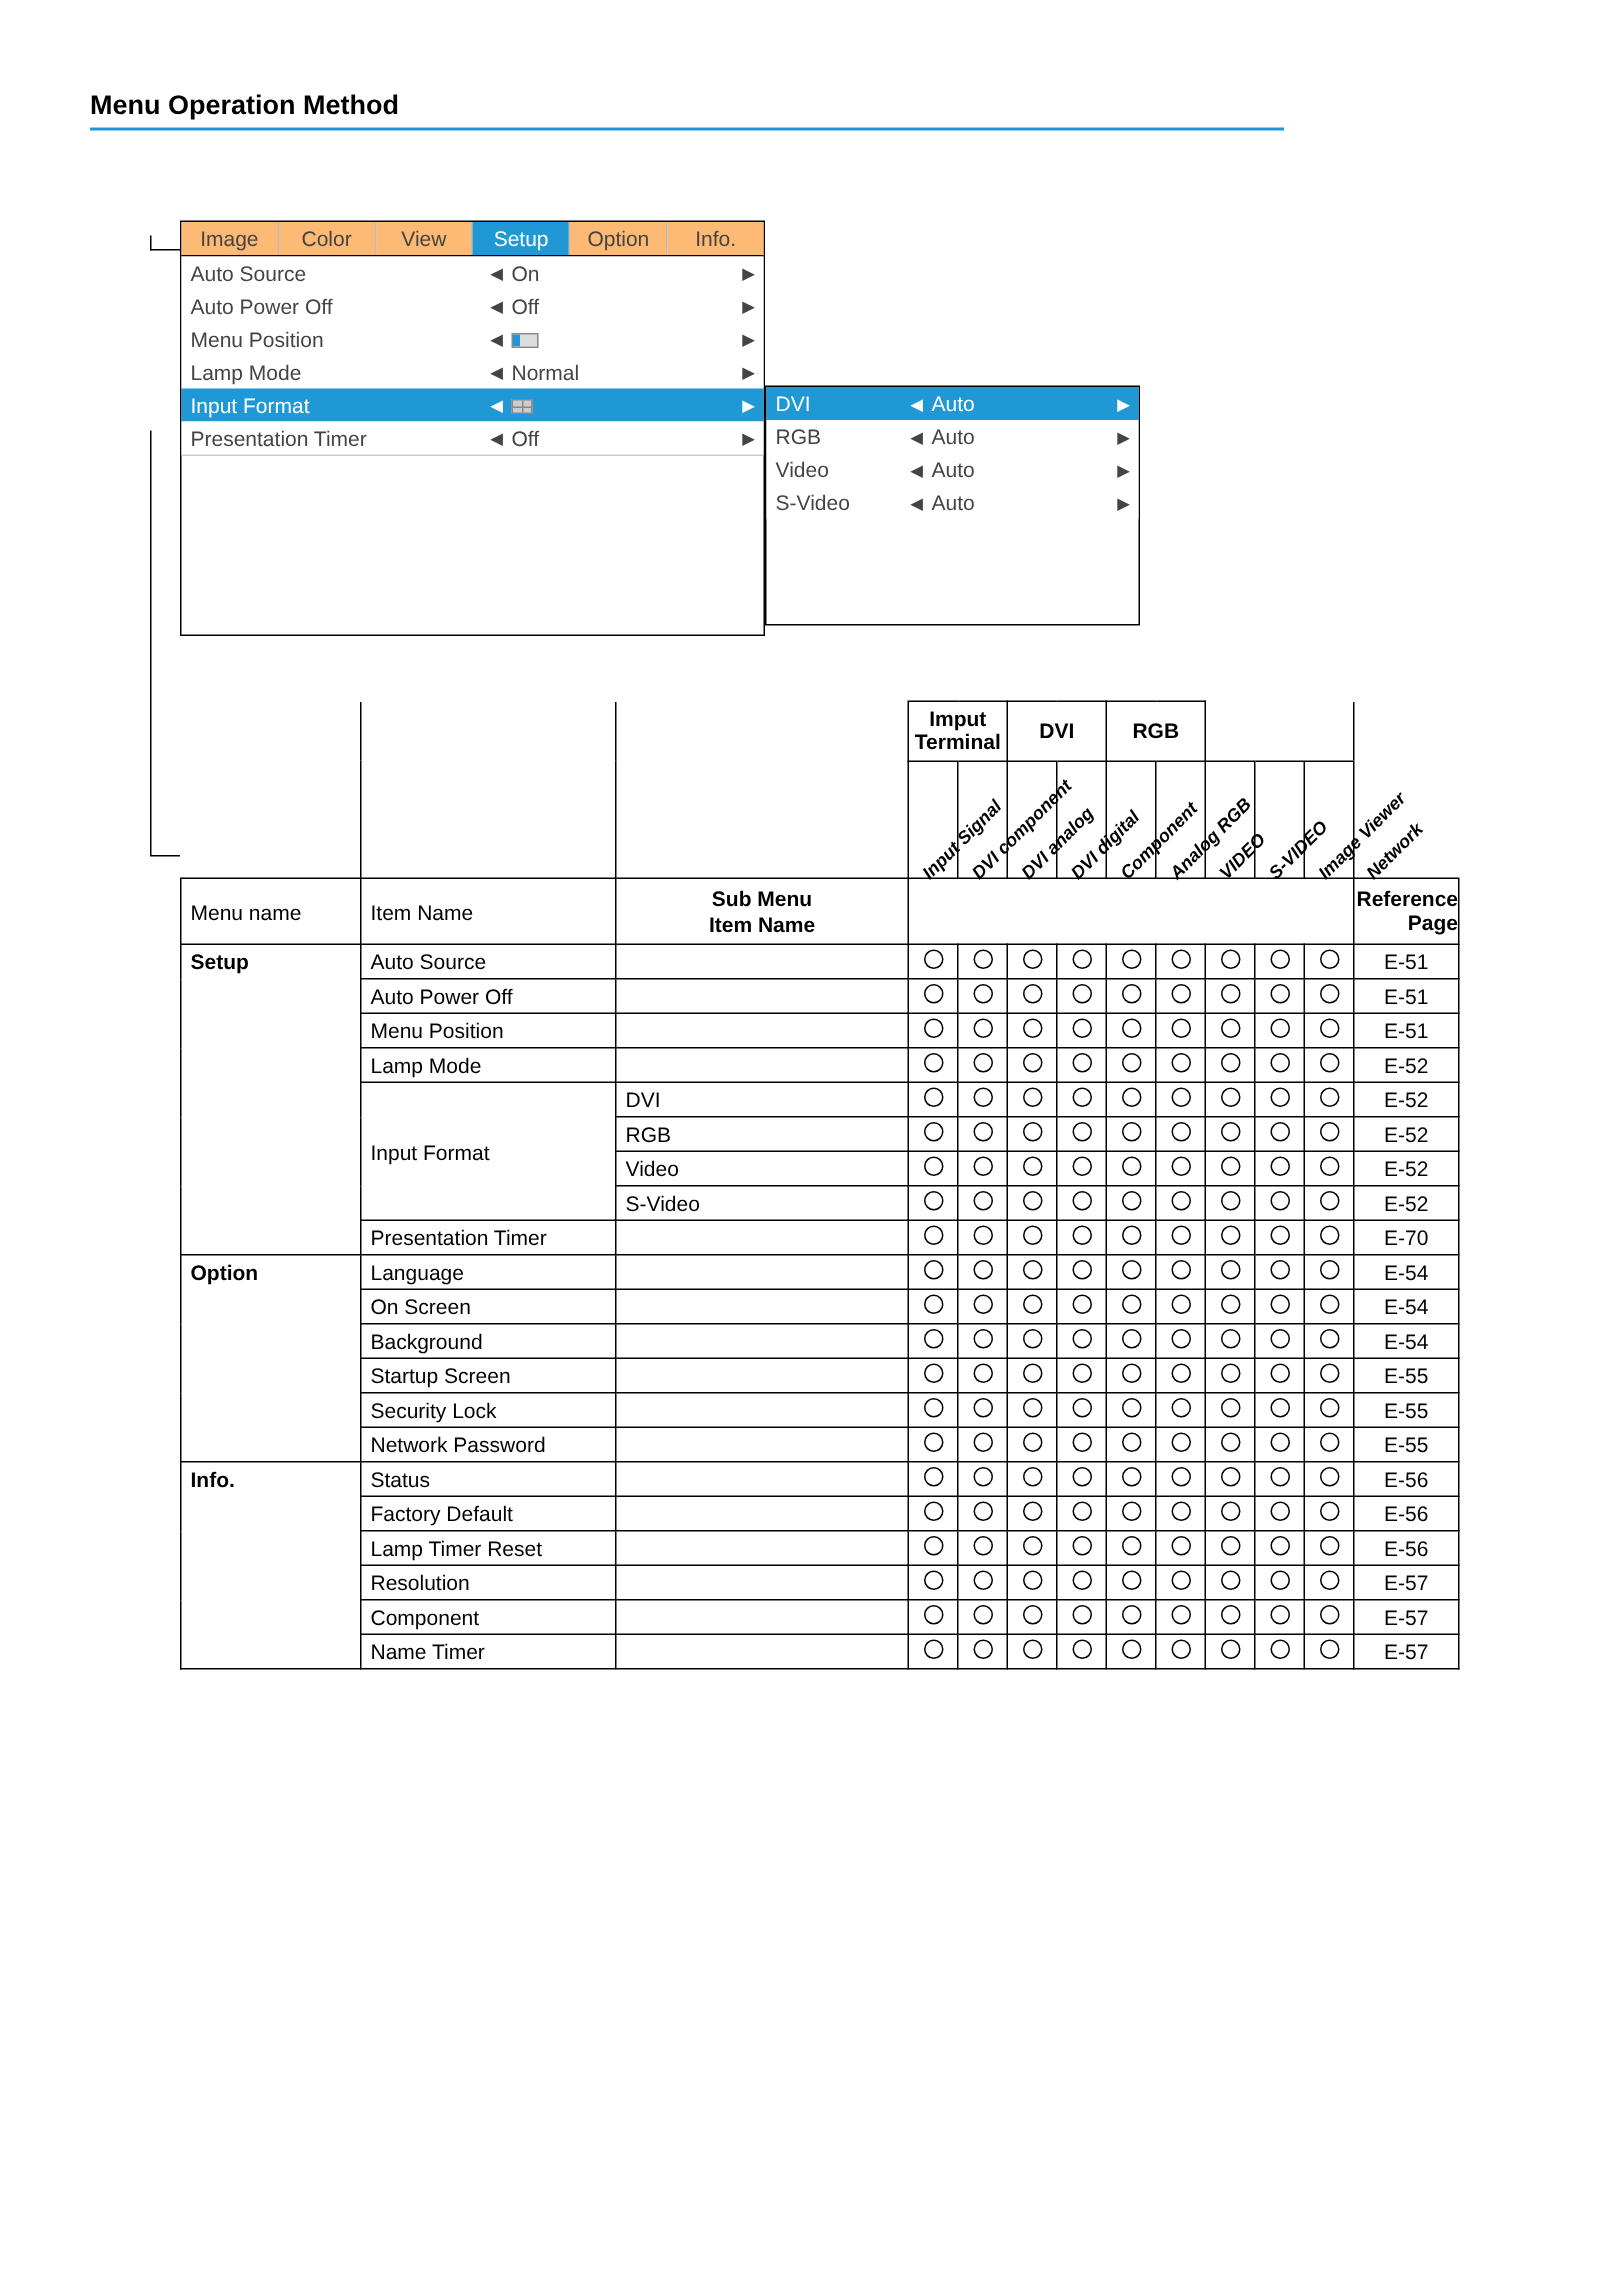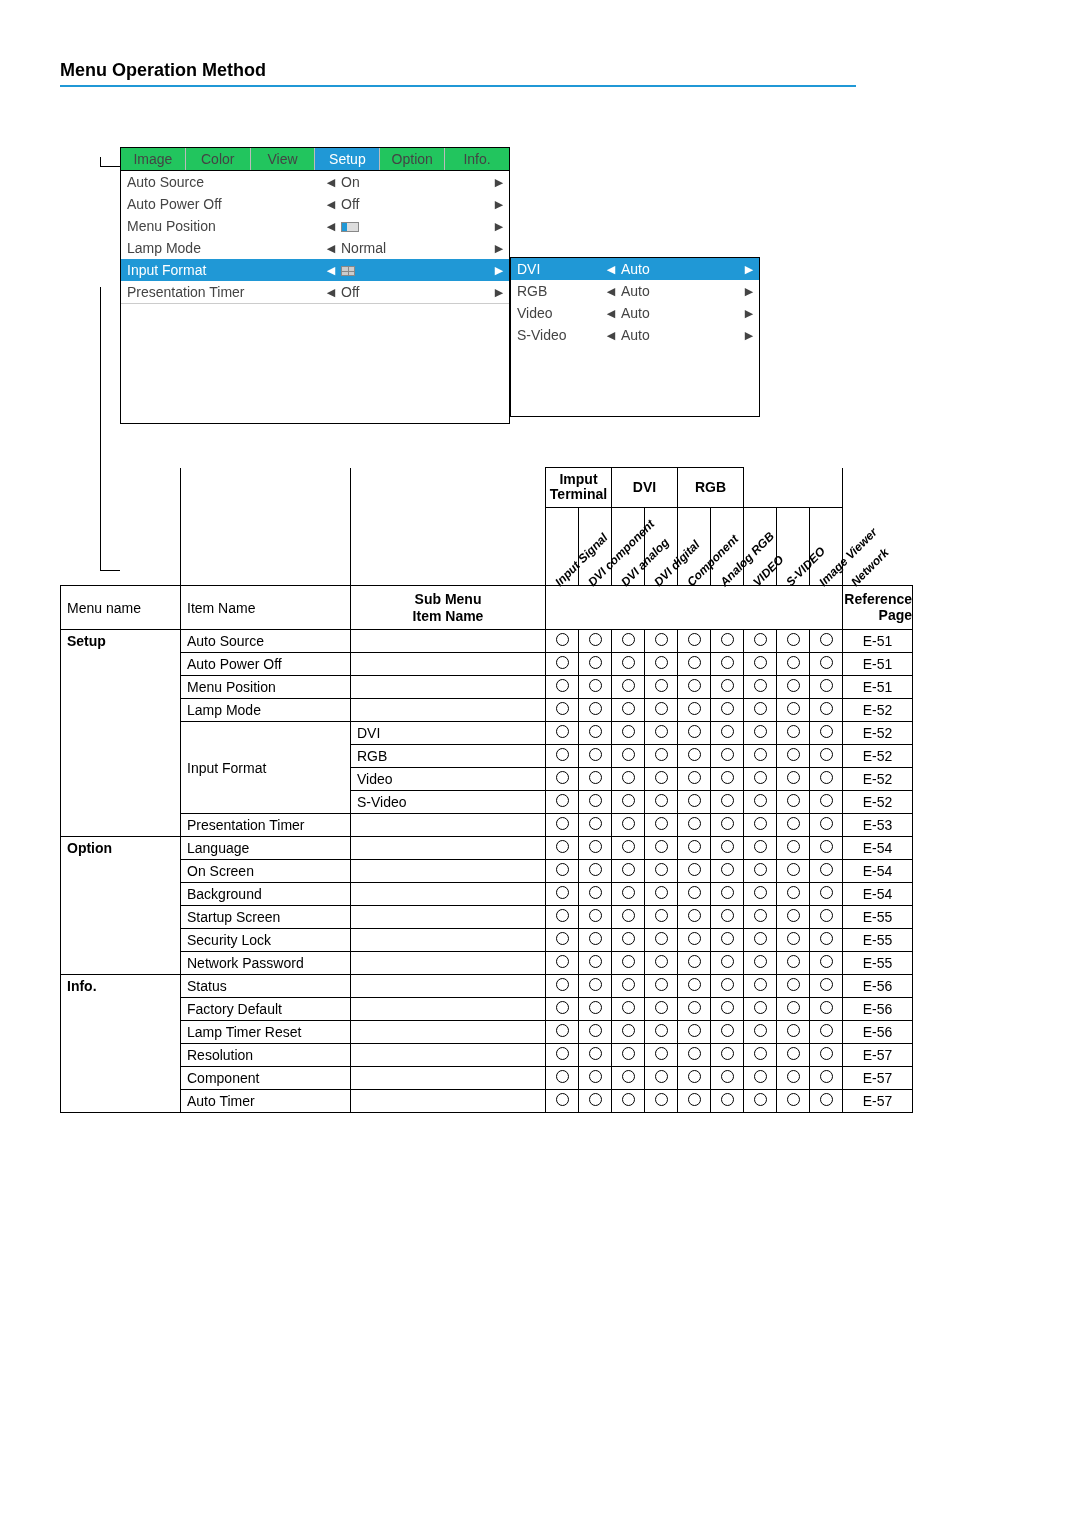--- a/index.html
+++ b/index.html
@@ -52,21 +52,21 @@
   .osd-tabs {
     display: flex;
     border-bottom: 1px solid #000;
   }
   .osd-tab {
     flex: 1;
     text-align: center;
     font-size: 14px;
     padding: 3px 0;
     color: #444;
-    background: #22c55e;
+    background: #fdba74;
     border-right: 1px solid #bbb;
   }
   .osd-tab:last-child { border-right: none; }
   .osd-tab.active {
     background: #2098d6;
     color: #fff;
   }
   .osd-body { }
   .osd-row {
     display: flex;
@@ -329,21 +329,21 @@
             <span class="arrow-r">▶</span>
           </div>
         </div>
       <div style="height:70px;"></div>
     </div>
   </div>
 
   <div class="ref-wrap">
     <div class="ref-tree-stub1"></div>
     <div class="ref-tree-stub2"></div>
-    <table class="ref-table" style="width:calc(100% - 60px);">
+    <table class="ref-table" style="margin-left:60px; width:calc(100% - 60px);">
       <colgroup>
         <col class="col-menu">
           <col class="col-item">
           <col class="col-sub">
         <col class="col-mark">
           <col class="col-mark">
           <col class="col-mark">
         <col class="col-mark">
           <col class="col-mark">
           <col class="col-mark">
@@ -534,21 +534,21 @@
             <td class="txt"></td>
             <td><span class="circle"></span></td>
             <td><span class="circle"></span></td>
             <td><span class="circle"></span></td>
             <td><span class="circle"></span></td>
             <td><span class="circle"></span></td>
             <td><span class="circle"></span></td>
             <td><span class="circle"></span></td>
             <td><span class="circle"></span></td>
             <td><span class="circle"></span></td>
-            <td>E-53</td>
+            <td>E-70</td>
           </tr>
           <tr>
             <td class="menuname solid-bottom" rowspan="6">Option</td>
             <td class="txt first-in-row" rowspan="1">Language</td>
             <td class="txt first-in-row"></td>
             <td class="first-in-row"><span class="circle"></span></td>
             <td class="first-in-row"><span class="circle"></span></td>
             <td class="first-in-row"><span class="circle"></span></td>
             <td class="first-in-row"><span class="circle"></span></td>
             <td class="first-in-row"><span class="circle"></span></td>
@@ -693,21 +693,21 @@
             <td><span class="circle"></span></td>
             <td><span class="circle"></span></td>
             <td><span class="circle"></span></td>
             <td><span class="circle"></span></td>
             <td><span class="circle"></span></td>
             <td><span class="circle"></span></td>
             <td><span class="circle"></span></td>
             <td>E-57</td>
           </tr>
           <tr class="dashed">
-            <td class="txt" rowspan="1">Auto Timer</td>
+            <td class="txt" rowspan="1">Name Timer</td>
             <td class="txt"></td>
             <td><span class="circle"></span></td>
             <td><span class="circle"></span></td>
             <td><span class="circle"></span></td>
             <td><span class="circle"></span></td>
             <td><span class="circle"></span></td>
             <td><span class="circle"></span></td>
             <td><span class="circle"></span></td>
             <td><span class="circle"></span></td>
             <td><span class="circle"></span></td>

